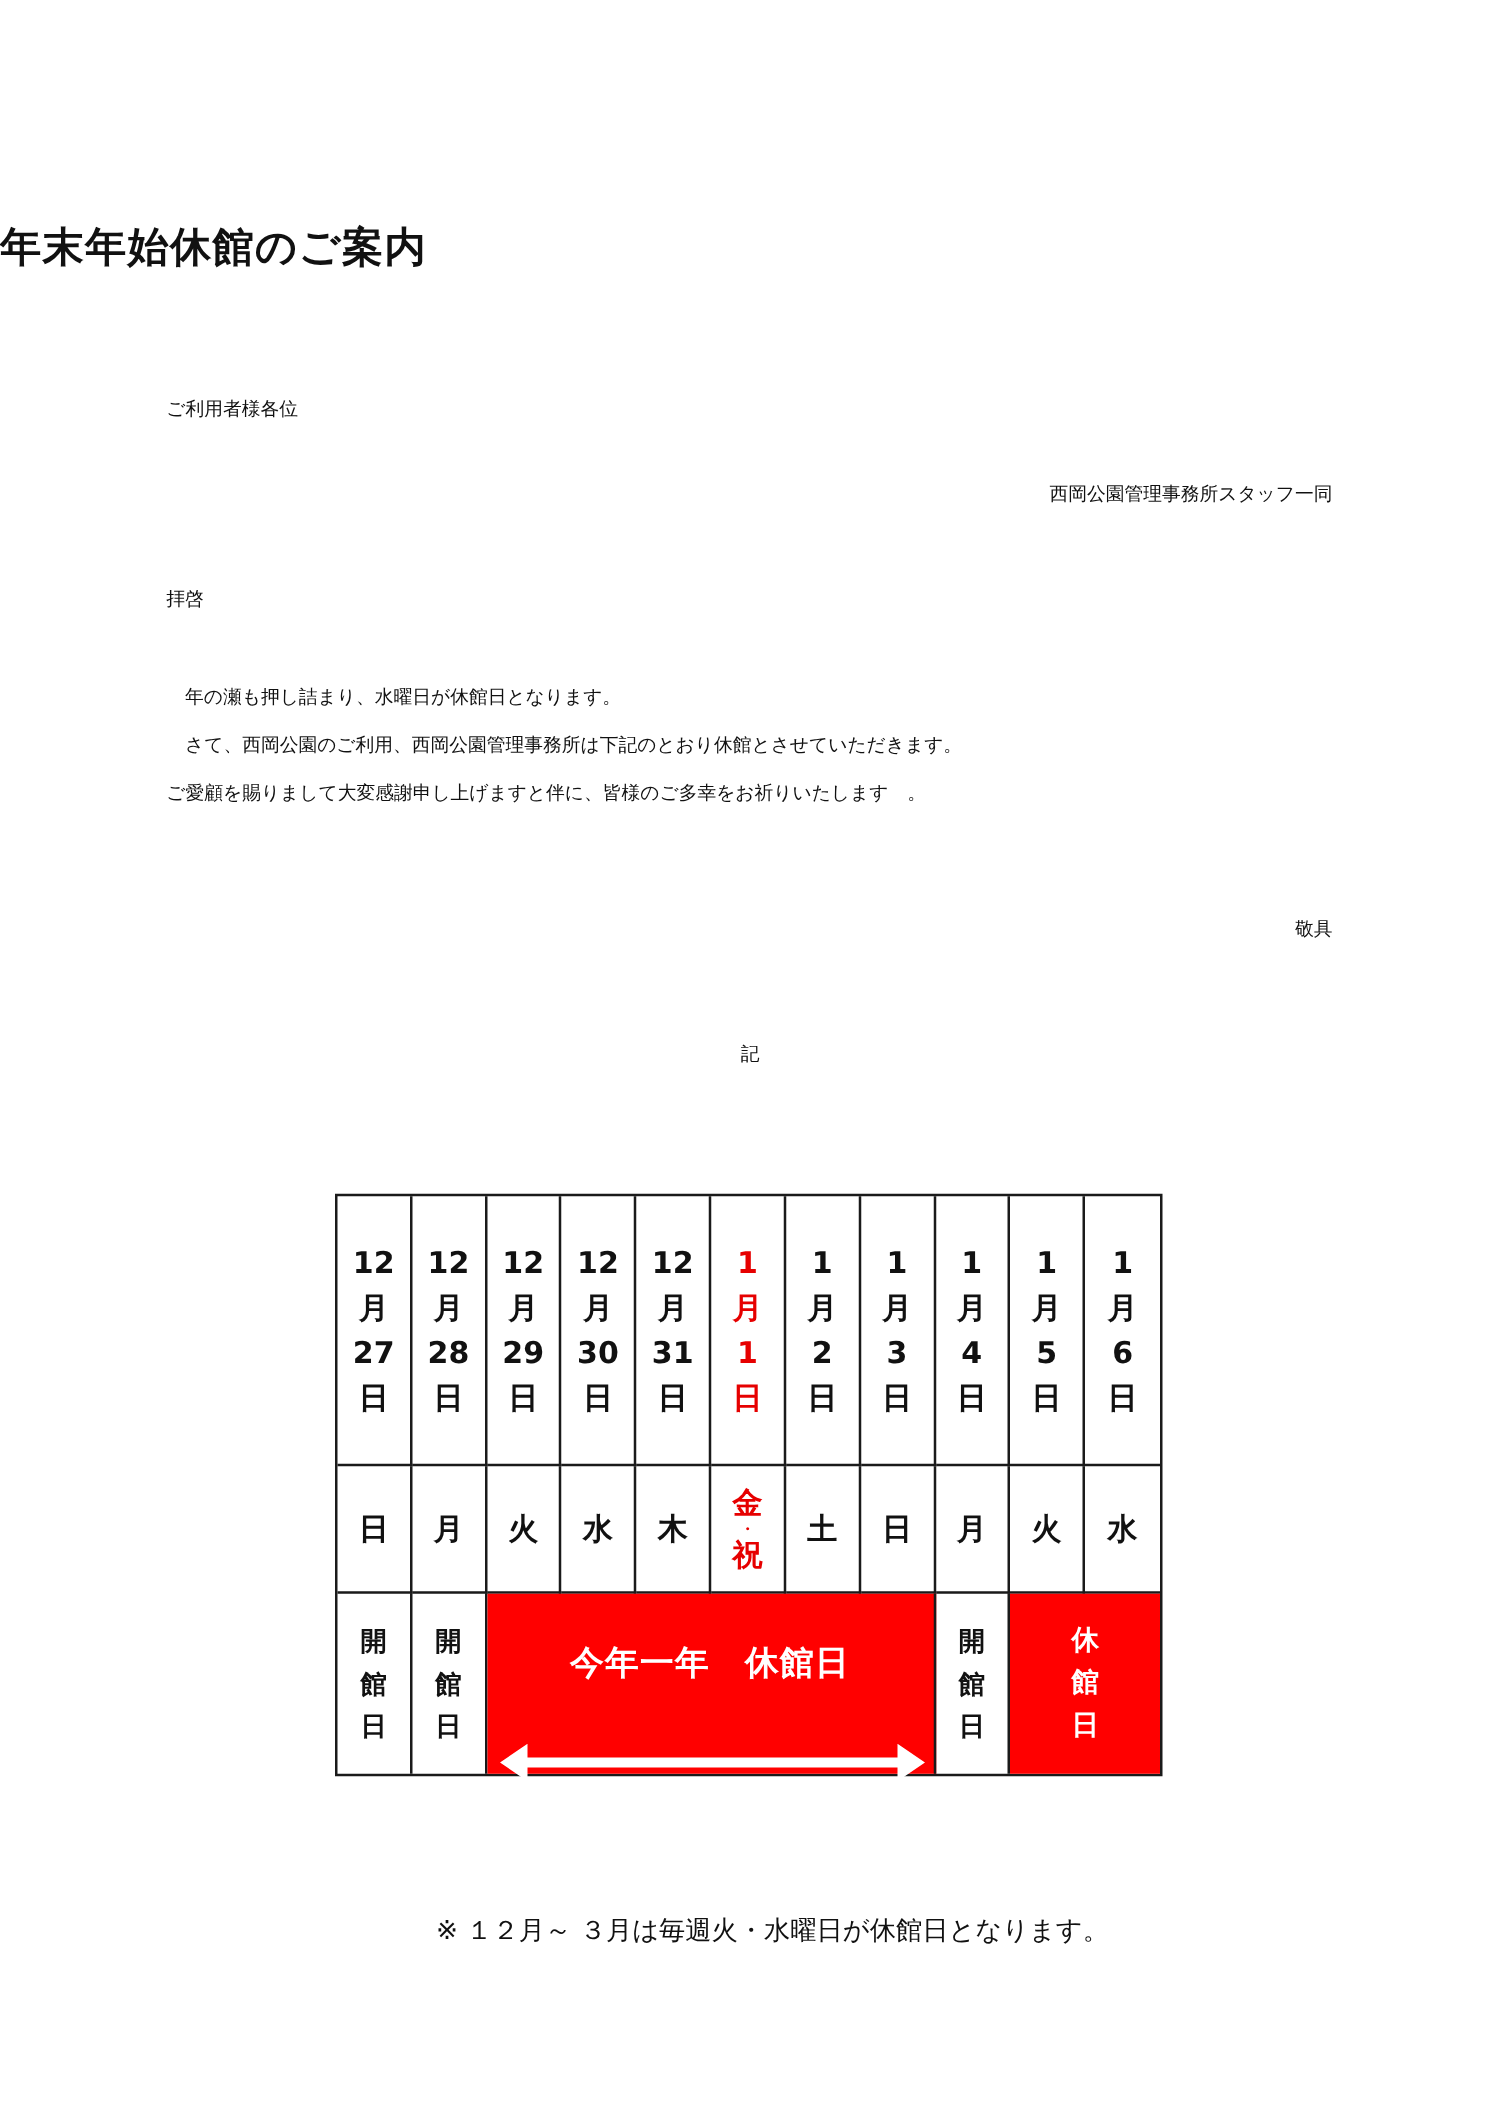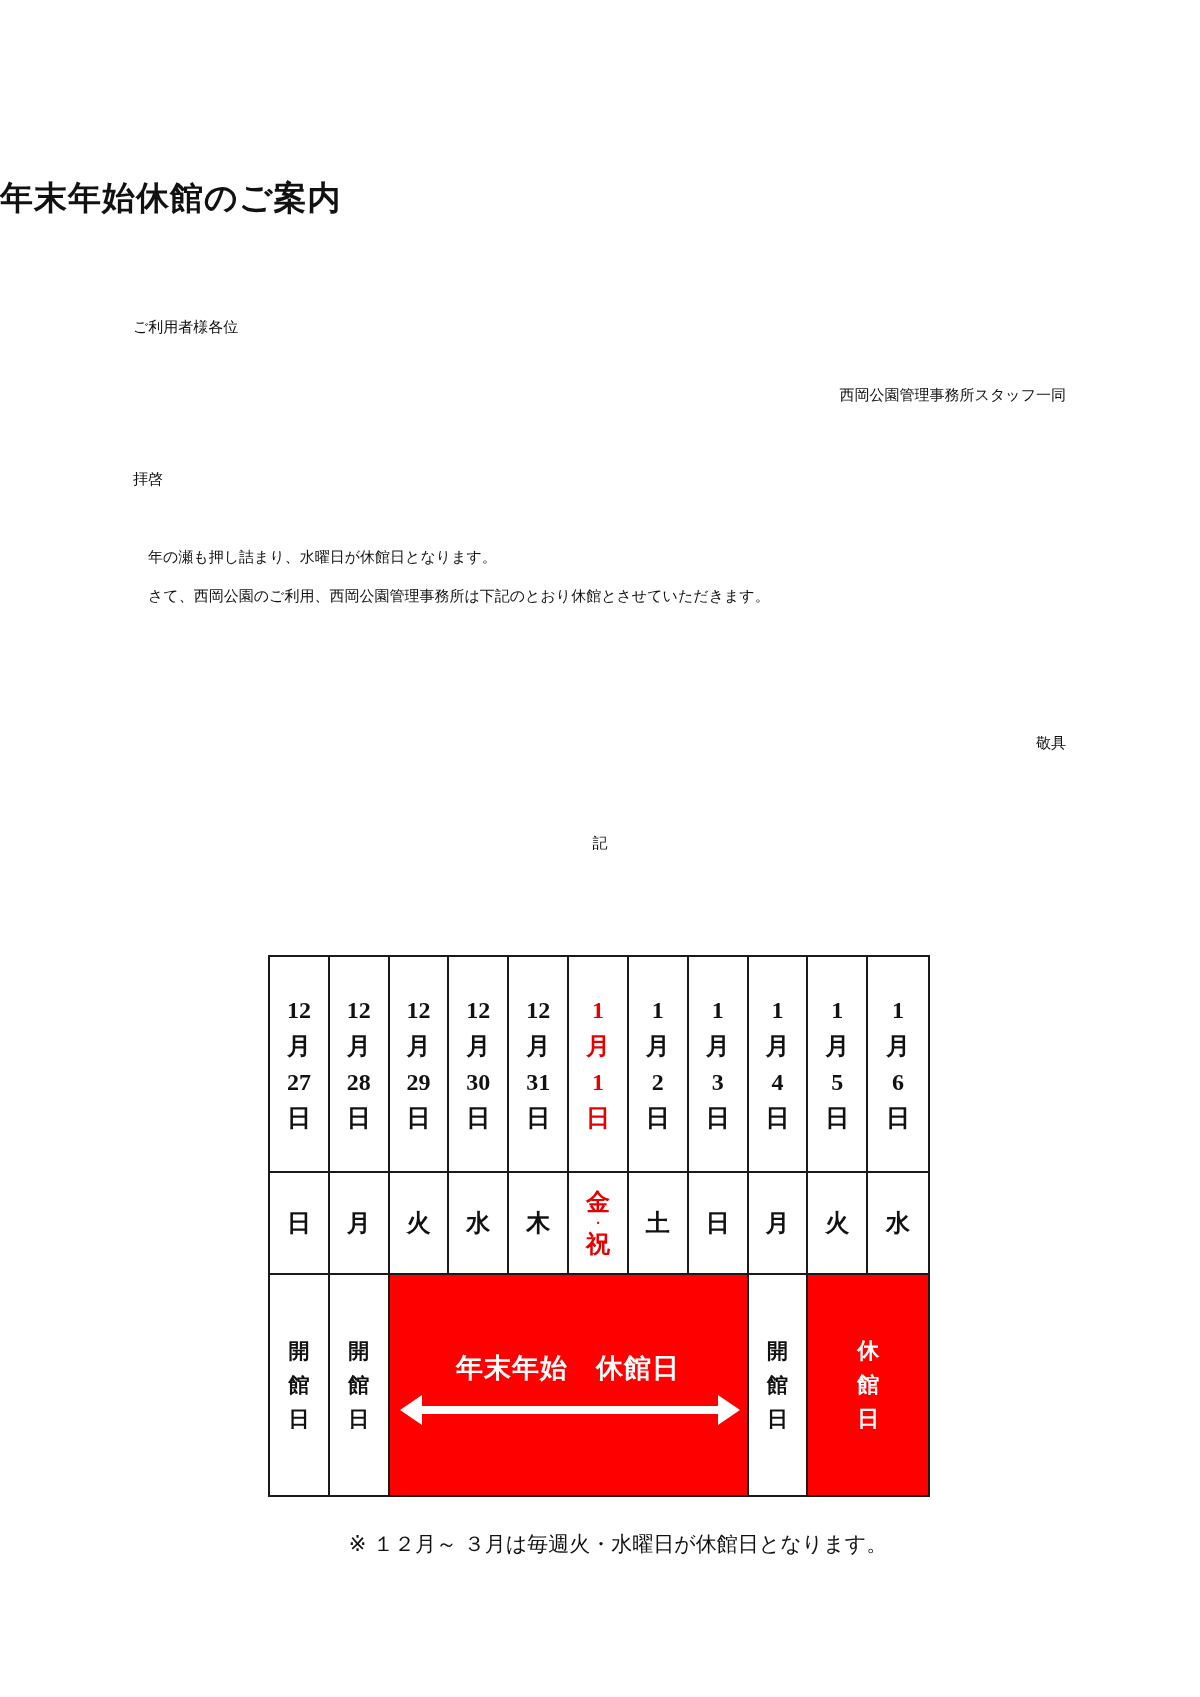--- a/index.html
+++ b/index.html
@@ -32,28 +32,27 @@
     .sender { right: 134px; top: 380px; text-align: right; }
     .greeting { left: 133px; top: 464px; }
     .para { left: 133px; top: 538px; }
     .para div { height: 38.5px; line-height: 38.5px; }
     .closing { right: 134px; top: 728px; text-align: right; }
     .ki { left: 0; width: 1200px; top: 828px; text-align: center; }
 
     
     .schedule {
       left: 268px; top: 955px;
-      width: 662px; height: 542px;
+      width: 662px; height: 466px;
       border: 2.5px solid #1a1a1a;
       box-sizing: border-box;
       display: grid;
       grid-template-columns: repeat(11, 1fr);
       grid-template-rows: 216px 102px 1fr;
       background: #ffffff;
-      font-family: Liberation Serif, serif;
     }
     .cell {
       border-right: 2px solid #1a1a1a;
       border-bottom: 2px solid #1a1a1a;
       display: flex;
       align-items: center;
       justify-content: center;
       flex-direction: column;
       font-weight: bold;
       font-size: 24px;
@@ -121,20 +120,21 @@
 
 <div class="abs body-text addressee">ご利用者様各位</div>
 
 <div class="abs body-text sender">西岡公園管理事務所スタッフ一同</div>
 
 <div class="abs body-text greeting">拝啓</div>
 
 <div class="abs body-text para">
   <div>　年の瀬も押し詰まり、水曜日が休館日となります。</div>
   <div>　さて、西岡公園のご利用、西岡公園管理事務所は下記のとおり休館とさせていただきます。</div>
+  <div>ご愛顧を賜りまして大変感謝申し上げますと伴に、皆様のご多幸をお祈りいたします　。</div>
 </div>
 
 <div class="abs body-text closing">敬具</div>
 
 <div class="abs body-text ki">記</div>
 
 <div class="abs schedule">
 
   <div class="cell date-cell">
     <div class="line">12</div>
@@ -243,21 +243,21 @@
     <div class="vline">開</div>
     <div class="vline">館</div>
     <div class="vline">日</div>
   </div>
   <div class="cell open-cell last-row">
     <div class="vline">開</div>
     <div class="vline">館</div>
     <div class="vline">日</div>
   </div>
   <div class="cell closed span-closed last-row">
-    <div class="banner">年末年始　休館日</div>
+    <div class="banner">今年一年　休館日</div>
     <svg class="arrow" viewBox="0 0 340 30" preserveAspectRatio="none">
       <polygon fill="#ffffff" points="0,15 22,0 22,11 318,11 318,0 340,15 318,30 318,19 22,19 22,30"></polygon>
     </svg>
   </div>
   <div class="cell open-cell last-row">
     <div class="vline">開</div>
     <div class="vline">館</div>
     <div class="vline">日</div>
   </div>
   <div class="cell closed closed-single last-row last-col">

